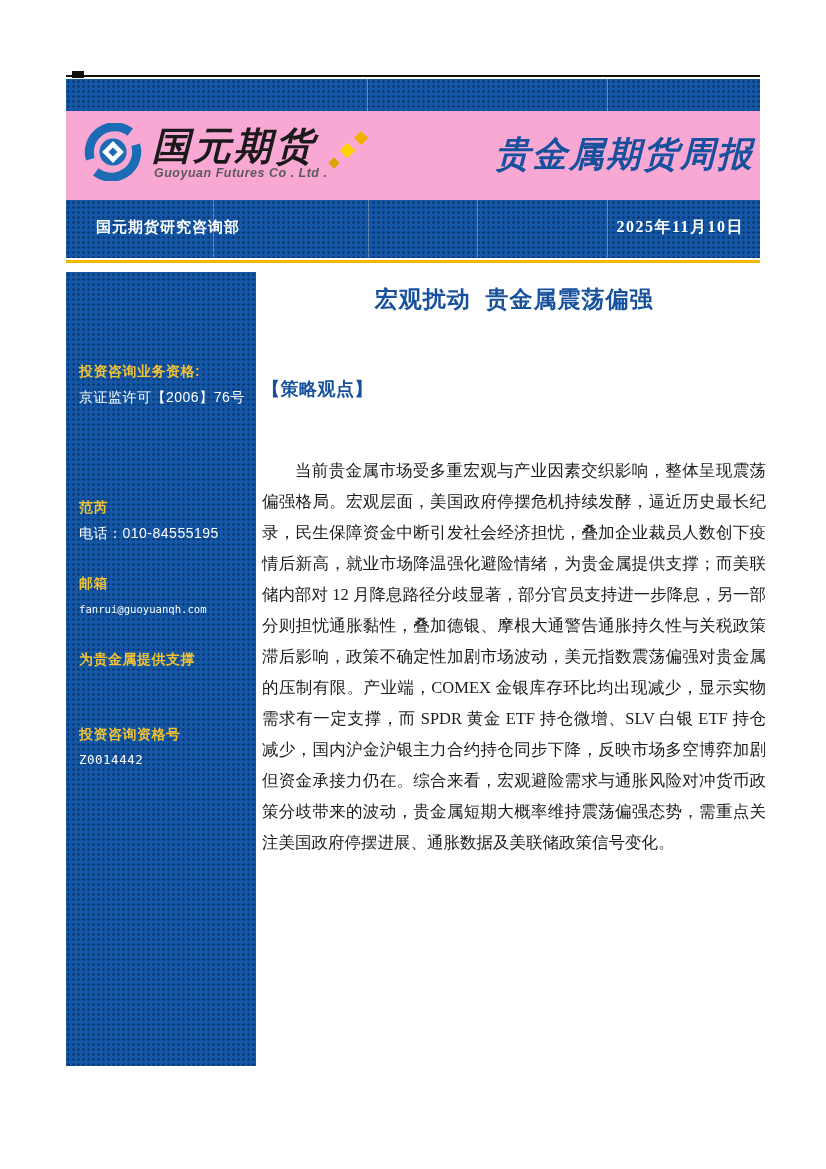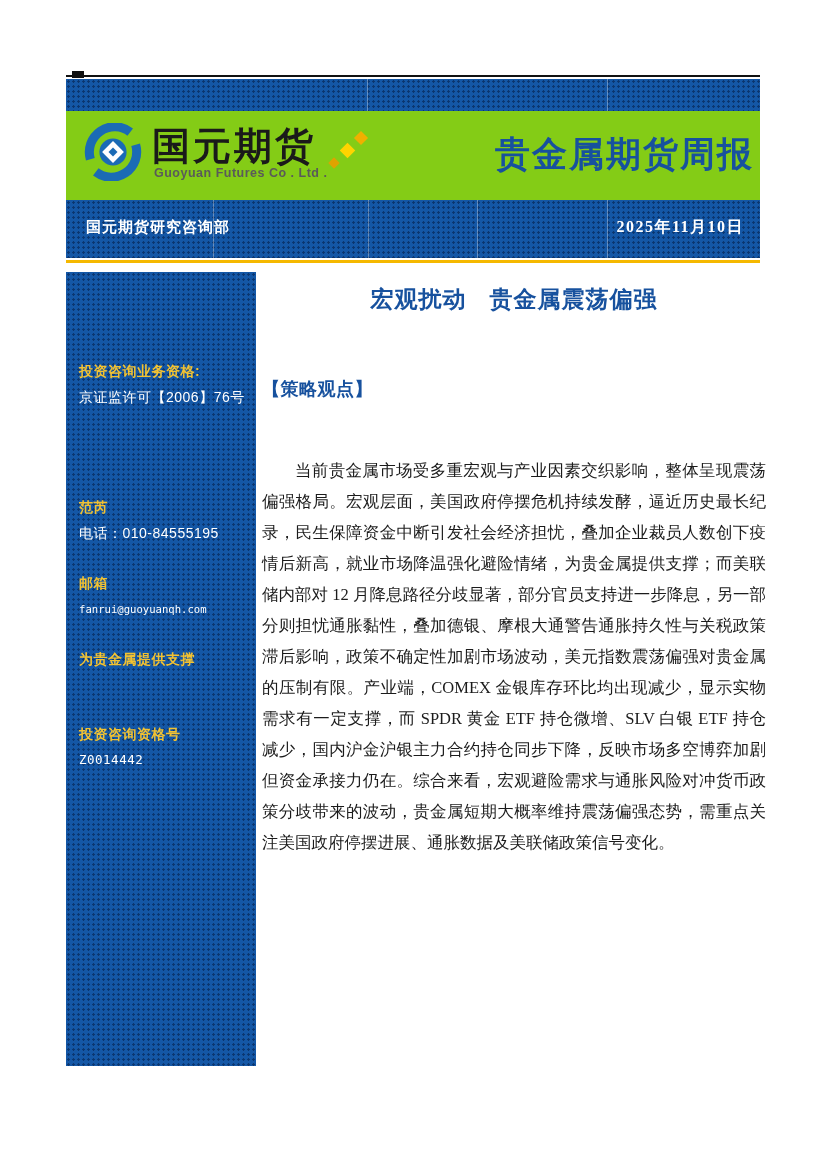--- a/index.html
+++ b/index.html
@@ -24,46 +24,46 @@
   .topline{position:absolute;left:66px;top:75px;width:694px;height:2px;background:#111;}
   .topmark{position:absolute;left:72px;top:71px;width:12px;height:7px;background:#111;}
 
   .topbar{position:absolute;left:66px;top:79px;width:694px;height:32px;}
   .band{position:absolute;left:66px;top:200px;width:694px;height:58px;}
   .seam{position:absolute;top:0;bottom:0;width:1px;background:rgba(255,255,255,.35);}
 
   .goldline{position:absolute;left:66px;top:260px;width:694px;height:3px;background:var(--accent-gold);}
 
   
-  .logo-row{position:absolute;left:66px;top:111px;width:694px;height:115px;background:#84cc16;}
+  .logo-row{position:absolute;left:66px;top:111px;width:694px;height:115px;background:#f9a8d4;font-style:italic;}
   .emblem{position:absolute;left:18px;top:12px;width:58px;height:58px;}
   .logo-cn{position:absolute;left:86px;top:10px;font-size:38px;font-weight:bold;color:#1a1a1a;letter-spacing:3px;font-family:"Liberation Sans",sans-serif;}
   .logo-en{position:absolute;left:88px;top:55px;font-size:12.5px;font-weight:bold;color:var(--logo-gray);letter-spacing:.5px;}
   .diamonds{position:absolute;left:262px;top:18px;width:46px;height:46px;}
   .dia{position:absolute;width:10px;height:10px;transform:rotate(45deg);}
   .dia.d1{left:2px;top:30px;background:#DFA300;width:8px;height:8px;}
   .dia.d2{left:14px;top:16px;background:#FFD400;width:11px;height:11px;}
   .dia.d3{left:28px;top:4px;background:#F0B000;}
   .report-title{position:absolute;right:6px;top:20px;font-size:35px;font-weight:bold;color:var(--title-blue);letter-spacing:2px;font-family:"Liberation Sans",sans-serif;}
 
   
-  .band-dept{position:absolute;left:20px;top:18px;font-size:15px;font-weight:bold;color:#fff;letter-spacing:1px;}
+  .band-dept{position:absolute;left:30px;top:18px;font-size:15px;font-weight:bold;color:#fff;letter-spacing:1px;}
   .band-date{position:absolute;right:16px;top:17px;font-size:16px;font-weight:bold;color:#fff;letter-spacing:1.5px;font-family:"Liberation Serif",serif;}
 
   
   .sidebar{position:absolute;left:66px;top:272px;width:190px;height:794px;}
   .sb-group{position:absolute;left:13px;right:5px;}
   .sb-label{font-size:14px;font-weight:bold;color:var(--sidebar-yellow);line-height:26px;letter-spacing:.5px;}
   .sb-value{font-size:14px;color:#ffffff;line-height:26px;letter-spacing:.5px;}
   .sb-value.mono{font-family:"DejaVu Sans Mono",monospace;font-size:10.6px;letter-spacing:0;}
   .sb-value.num{font-family:"DejaVu Sans Mono",monospace;font-size:12.5px;letter-spacing:.5px;}
 
   
   .main{position:absolute;left:262px;top:272px;width:504px;}
-  .doc-title{position:relative;top:12px;text-align:center;font-size:23px;font-weight:bold;color:var(--title-blue);letter-spacing:1px;word-spacing:8px;font-family:Liberation Mono, monospace;}
+  .doc-title{position:relative;top:12px;text-align:center;font-size:23px;font-weight:bold;color:var(--title-blue);letter-spacing:1px;word-spacing:8px;font-family:Liberation Serif, serif;}
   .section-heading{position:relative;top:74px;font-size:18px;font-weight:bold;color:var(--title-blue);letter-spacing:.5px;font-family:"Liberation Sans",sans-serif;}
   .body-text{position:relative;top:128px;font-size:16.5px;line-height:31px;color:var(--text-dark);
     text-align:justify;text-indent:2em;font-family:"Liberation Serif","DejaVu Serif",serif;}
 </style>
 </head>
 <body>
 
 <div class="page">
 
   <div class="topmark"></div>

